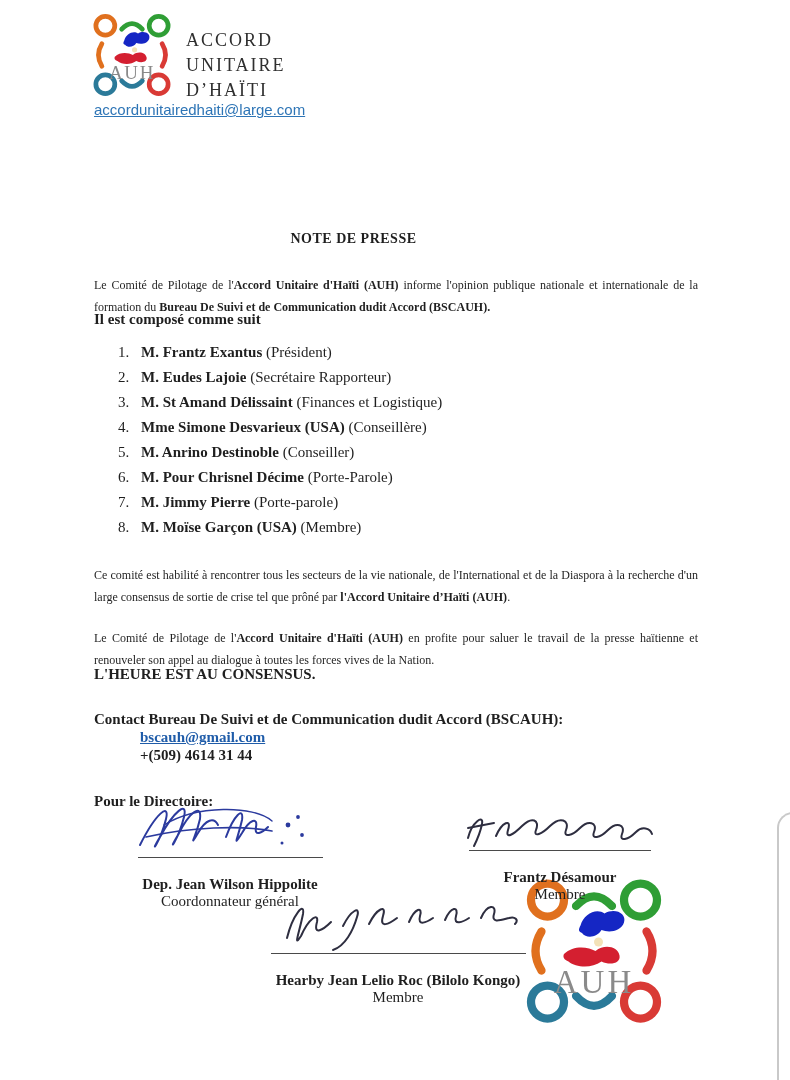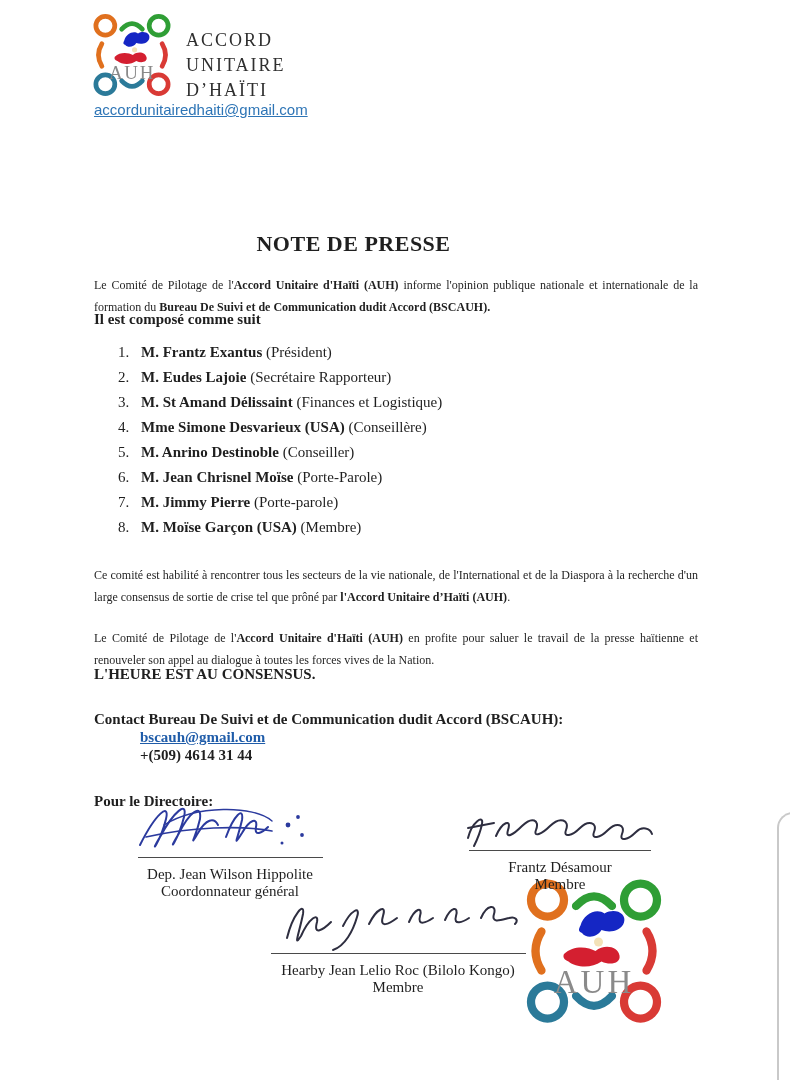--- a/index.html
+++ b/index.html
@@ -7,34 +7,34 @@
         font-family:"Liberation Serif", serif;color:#1f1f1f;}
   .abs{position:absolute;}
   
   .top-logo{left:88px;top:12px;display:flex;align-items:flex-start;}
   .top-logo svg{width:88px;height:86px;}
   .org-name{margin-left:10px;margin-top:16px;font-size:18px;letter-spacing:2px;color:#2f2f2f;line-height:25px;}
   .top-email{left:94px;top:101px;font-family:"Liberation Sans", sans-serif;font-size:15px;
              color:#2e75b6;text-decoration:underline;}
   .dateline{left:94px;top:139px;width:604px;text-align:right;font-weight:bold;font-size:15px;}
   
-  .doc-title{left:0;top:231px;width:707px;text-align:center;font-weight:bold;font-size:22px;letter-spacing:.5px;}
+  .doc-title{left:0;top:231px;width:707px;text-align:center;font-weight:bold;font-size:14px;letter-spacing:.5px;}
   .para{left:94px;width:604px;font-size:12px;line-height:21.5px;text-align:justify;}
   .p1{top:263px;} .p2{top:553px;} .p3{top:616px;}
   .bold-line{left:94px;font-size:15px;font-weight:bold;}
   .comp-heading{top:311px;} .slogan{top:666px;} .contact-heading{top:711px;} .directoire{top:793px;}
   .members{left:117px;top:341px;list-style:none;margin:1px;padding:0;font-size:15px;}
   .members li{height:25px;line-height:21px;}
   .members .num{display:inline-block;width:23px;}
   .contact-email{left:140px;top:729px;font-size:15px;font-weight:bold;color:#1f5ca9;text-decoration:underline;}
   .contact-phone{left:140px;top:747px;font-size:15px;font-weight:bold;}
   
   .sig{position:absolute;text-align:center;font-size:15px;}
   .sig .sig-line{border-top:1.5px solid #4a4a4a;margin:0 auto;}
-  .sig .sig-name{font-weight:normal;margin-top:8px;}
+  .sig .sig-name{font-weight:bold;margin-top:18px;}
   .sig-1{left:115px;top:797px;width:230px;}
   .sig-1 svg{width:200px;height:62px;margin-bottom:-6px;}
   .sig-1 .sig-line{width:185px;}
   .sig-2{left:445px;top:810px;width:230px;}
   .sig-2 svg{width:200px;height:38px;margin-bottom:-2px;}
   .sig-2 .sig-line{width:182px;}
   .sig-3{left:258px;top:896px;width:280px;}
   .sig-3 svg{width:250px;height:56px;margin-bottom:-3px;}
   .sig-3 .sig-line{width:255px;}
   .big-logo{left:515px;top:876px;width:158px;height:150px;}
@@ -71,36 +71,36 @@
       <circle cx="53" cy="44" r="3" fill="#f3e2b8"></circle>
       <text x="50" y="78" text-anchor="middle" font-size="22" letter-spacing="2" font-family="Liberation Serif, serif" fill="#8a8a8a">AUH</text>
     </svg>
     <div class="org-name">
       <div>ACCORD</div>
       <div>UNITAIRE</div>
       <div>D’HAÏTI</div>
     </div>
   </div>
 
-  <a class="abs top-email" href="#">accordunitairedhaiti@gmail.com</a>
+  <a class="abs top-email" href="#">accordunitairedhaiti@large.com</a>
 
 
   <div class="abs doc-title">NOTE DE PRESSE</div>
 
   <p class="abs para p1"><span>Le Comité de Pilotage de l'</span><b>Accord Unitaire d'Haïti (AUH)</b><span> informe l'opinion publique nationale et internationale de la formation du </span><b>Bureau De Suivi et de Communication dudit Accord (BSCAUH).</b></p>
 
   <div class="abs bold-line comp-heading">Il est composé comme suit</div>
 
   <ol class="abs members">
     <li><span class="num">1.</span><b>M. Frantz Exantus</b><span> (Président)</span></li>
     <li><span class="num">2.</span><b>M. Eudes Lajoie</b><span> (Secrétaire Rapporteur)</span></li>
     <li><span class="num">3.</span><b>M. St Amand Délissaint</b><span> (Finances et Logistique)</span></li>
     <li><span class="num">4.</span><b>Mme Simone Desvarieux (USA)</b><span> (Conseillère)</span></li>
     <li><span class="num">5.</span><b>M. Anrino Destinoble</b><span> (Conseiller)</span></li>
-    <li><span class="num">6.</span><b>M. Jean Chrisnel Moïse</b><span> (Porte-Parole)</span></li>
+    <li><span class="num">6.</span><b>M. Pour Chrisnel Décime</b><span> (Porte-Parole)</span></li>
     <li><span class="num">7.</span><b>M. Jimmy Pierre</b><span> (Porte-parole)</span></li>
     <li><span class="num">8.</span><b>M. Moïse Garçon (USA)</b><span> (Membre)</span></li>
   </ol>
 
   <p class="abs para p2"><span>Ce comité est habilité à rencontrer tous les secteurs de la vie nationale, de l'International et de la Diaspora à la recherche d'un large consensus de sortie de crise tel que prôné par </span><b>l'Accord Unitaire d’Haïti (AUH)</b><span>.</span></p>
 
   <p class="abs para p3"><span>Le Comité de Pilotage de l'</span><b>Accord Unitaire d'Haïti (AUH)</b><span> en profite pour saluer le travail de la presse haïtienne et renouveler son appel au dialogue à toutes les forces vives de la Nation.</span></p>
 
   <div class="abs bold-line slogan">L'HEURE EST AU CONSENSUS.</div>
 

